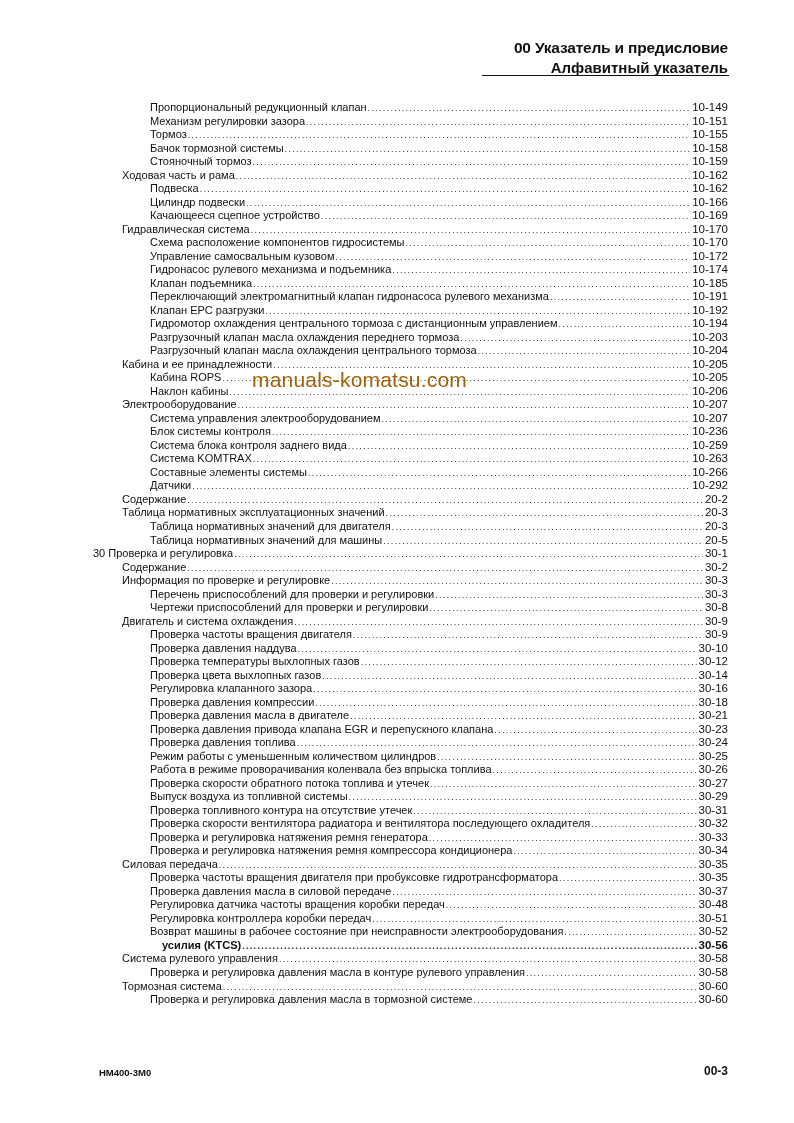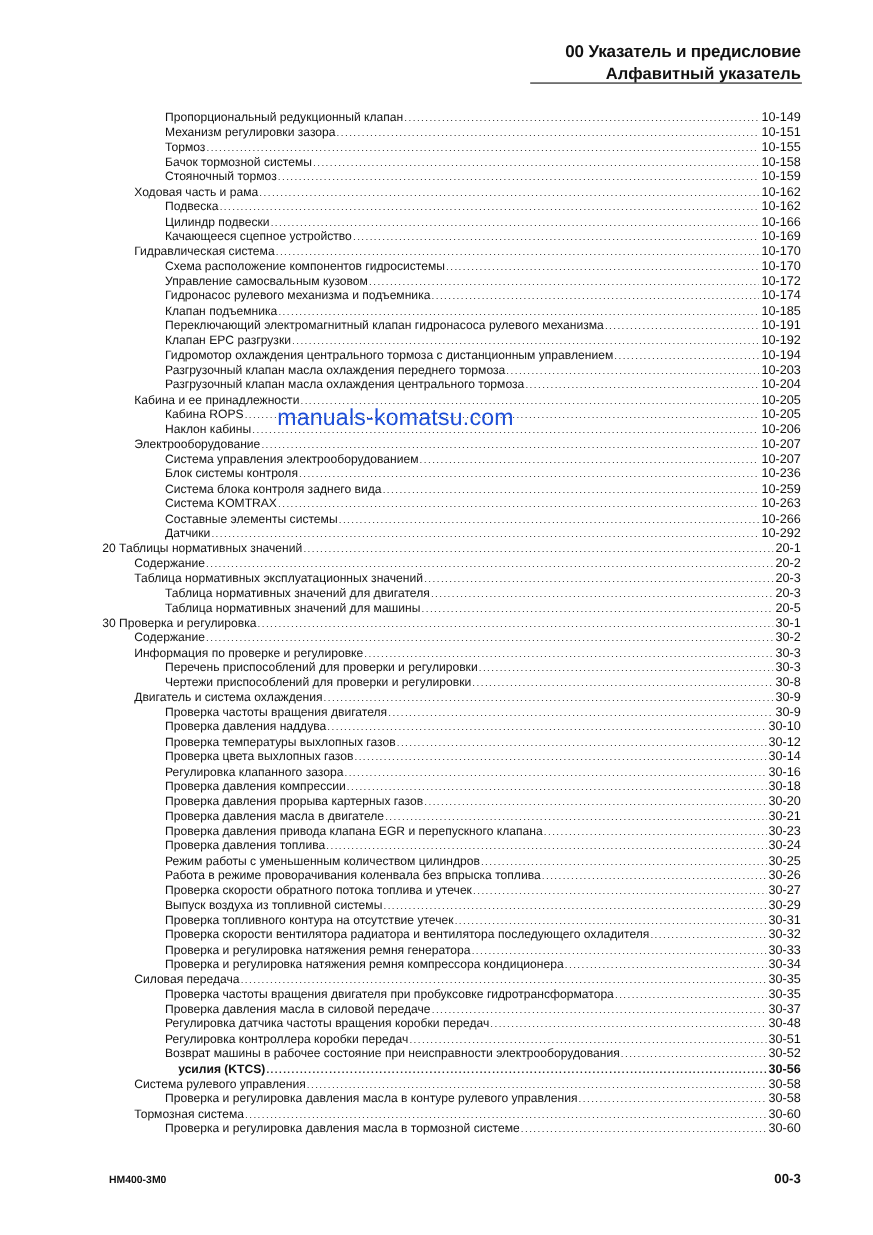--- a/index.html
+++ b/index.html
@@ -2,21 +2,21 @@
 <html><head>
 <meta charset="utf-8">
 <style>
   html, body { margin:0; padding:0; background:#ffffff; }
   body { width:794px; height:1123px; position:relative; overflow:hidden;
          font-family:"Liberation Sans", sans-serif; color:#111; }
   .header { position:absolute; left:0; top:0; width:794px; }
   .hdr-title { position:absolute; right:66px; top:39px; font-size:15.5px; font-weight:bold; letter-spacing:-0.2px; white-space:nowrap; }
   .hdr-sub { position:absolute; right:66px; top:59px; font-size:15px; font-weight:bold; white-space:nowrap; }
   .hdr-rule { position:absolute; left:482px; top:75px; width:247px; height:1px; background:#111; }
-  .watermark { position:absolute; left:252px; top:368px; font-size:21px; color:#1d4ed8; white-space:nowrap; letter-spacing:0.2px; }
+  .watermark { position:absolute; left:252px; top:368px; font-size:21px; color:#a16207; white-space:nowrap; letter-spacing:0.2px; }
   .toc { position:absolute; left:0; top:101px; width:794px; }
   .row { position:relative; height:13.52px; font-size:11px; line-height:13.52px; white-space:nowrap; }
   .entry { position:absolute; right:66px; display:flex; align-items:baseline; }
   .lvl0 .entry { left:93px; }
   .lvl1 .entry { left:122px; }
   .lvl2 .entry { left:150px; }
   .lvl2c .entry { left:162px;font-weight:bold; }
   .title { flex:0 0 auto; padding-right:1px; }
   .dots { flex:1 1 auto; overflow:hidden; color:#222; letter-spacing:1.3px; font-size:9px; }
   .dots::after { content:"......................................................................................................................................................................................................................"; }
@@ -231,66 +231,59 @@
         <span class="page">10-266</span>
       </div>
     </div>
     <div class="row lvl2">
       <div class="entry">
         <span class="title">Датчики</span>
         <span class="dots"></span>
         <span class="page">10-292</span>
       </div>
     </div>
+    <div class="row lvl1">
+      <div class="entry">
+        <span class="title">Содержание</span>
+        <span class="dots"></span>
+        <span class="page">20-2</span>
+      </div>
+    </div>
+    <div class="row lvl1">
+      <div class="entry">
+        <span class="title">Таблица нормативных эксплуатационных значений</span>
+        <span class="dots"></span>
+        <span class="page">20-3</span>
+      </div>
+    </div>
+    <div class="row lvl2">
+      <div class="entry">
+        <span class="title">Таблица нормативных значений для двигателя</span>
+        <span class="dots"></span>
+        <span class="page">20-3</span>
+      </div>
+    </div>
+    <div class="row lvl2">
+      <div class="entry">
+        <span class="title">Таблица нормативных значений для машины</span>
+        <span class="dots"></span>
+        <span class="page">20-5</span>
+      </div>
+    </div>
     <div class="row lvl0">
       <div class="entry">
-        <span class="title">20 Таблицы нормативных значений</span>
-        <span class="dots"></span>
-        <span class="page">20-1</span>
+        <span class="title">30 Проверка и регулировка</span>
+        <span class="dots"></span>
+        <span class="page">30-1</span>
       </div>
     </div>
     <div class="row lvl1">
       <div class="entry">
         <span class="title">Содержание</span>
         <span class="dots"></span>
-        <span class="page">20-2</span>
-      </div>
-    </div>
-    <div class="row lvl1">
-      <div class="entry">
-        <span class="title">Таблица нормативных эксплуатационных значений</span>
-        <span class="dots"></span>
-        <span class="page">20-3</span>
-      </div>
-    </div>
-    <div class="row lvl2">
-      <div class="entry">
-        <span class="title">Таблица нормативных значений для двигателя</span>
-        <span class="dots"></span>
-        <span class="page">20-3</span>
-      </div>
-    </div>
-    <div class="row lvl2">
-      <div class="entry">
-        <span class="title">Таблица нормативных значений для машины</span>
-        <span class="dots"></span>
-        <span class="page">20-5</span>
-      </div>
-    </div>
-    <div class="row lvl0">
-      <div class="entry">
-        <span class="title">30 Проверка и регулировка</span>
-        <span class="dots"></span>
-        <span class="page">30-1</span>
-      </div>
-    </div>
-    <div class="row lvl1">
-      <div class="entry">
-        <span class="title">Содержание</span>
-        <span class="dots"></span>
         <span class="page">30-2</span>
       </div>
     </div>
     <div class="row lvl1">
       <div class="entry">
         <span class="title">Информация по проверке и регулировке</span>
         <span class="dots"></span>
         <span class="page">30-3</span>
       </div>
     </div>
@@ -348,27 +341,20 @@
         <span class="title">Регулировка клапанного зазора</span>
         <span class="dots"></span>
         <span class="page">30-16</span>
       </div>
     </div>
     <div class="row lvl2">
       <div class="entry">
         <span class="title">Проверка давления компрессии</span>
         <span class="dots"></span>
         <span class="page">30-18</span>
-      </div>
-    </div>
-    <div class="row lvl2">
-      <div class="entry">
-        <span class="title">Проверка давления прорыва картерных газов</span>
-        <span class="dots"></span>
-        <span class="page">30-20</span>
       </div>
     </div>
     <div class="row lvl2">
       <div class="entry">
         <span class="title">Проверка давления масла в двигателе</span>
         <span class="dots"></span>
         <span class="page">30-21</span>
       </div>
     </div>
     <div class="row lvl2">

